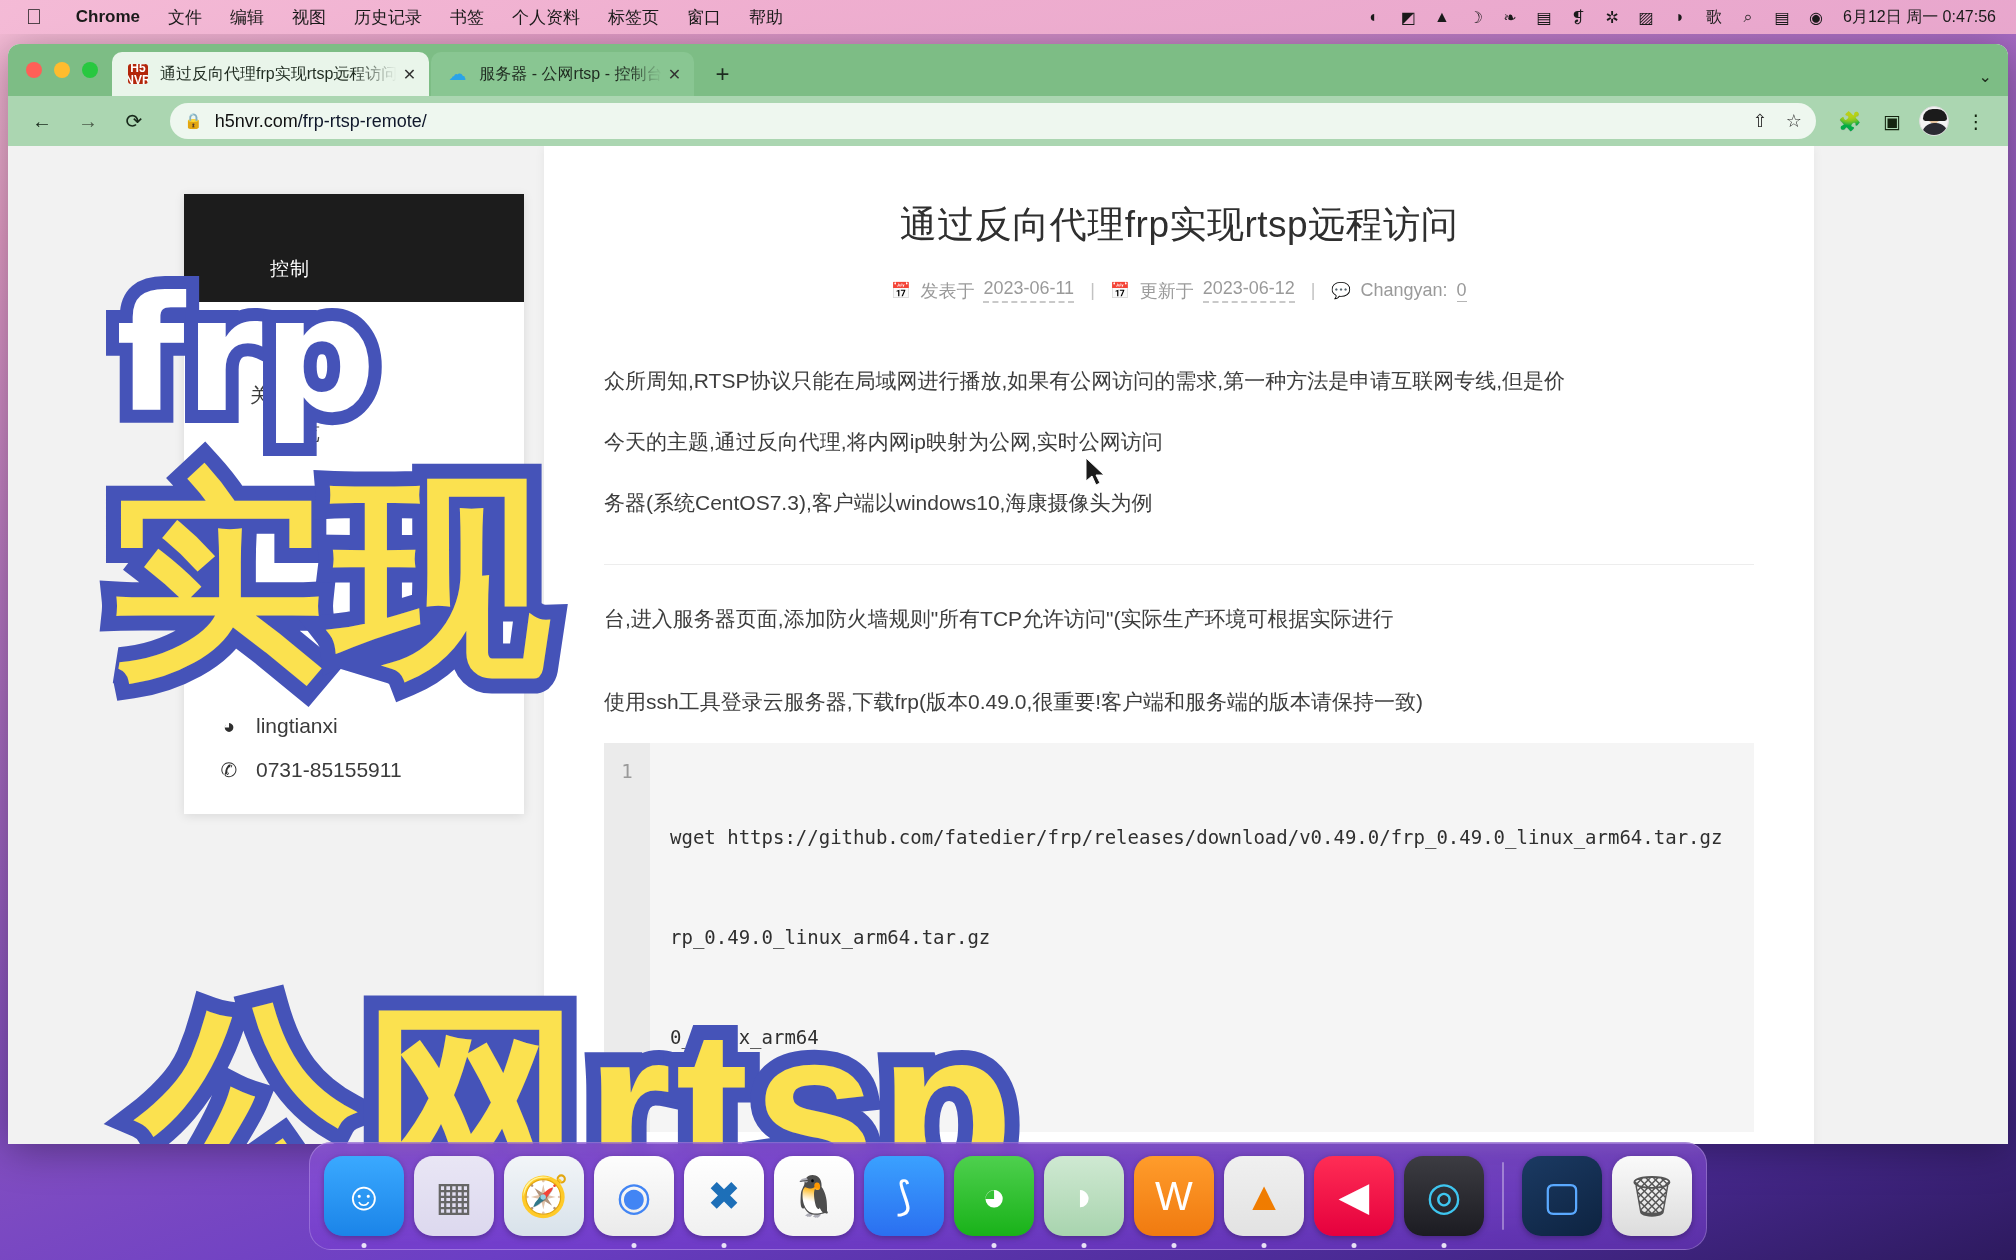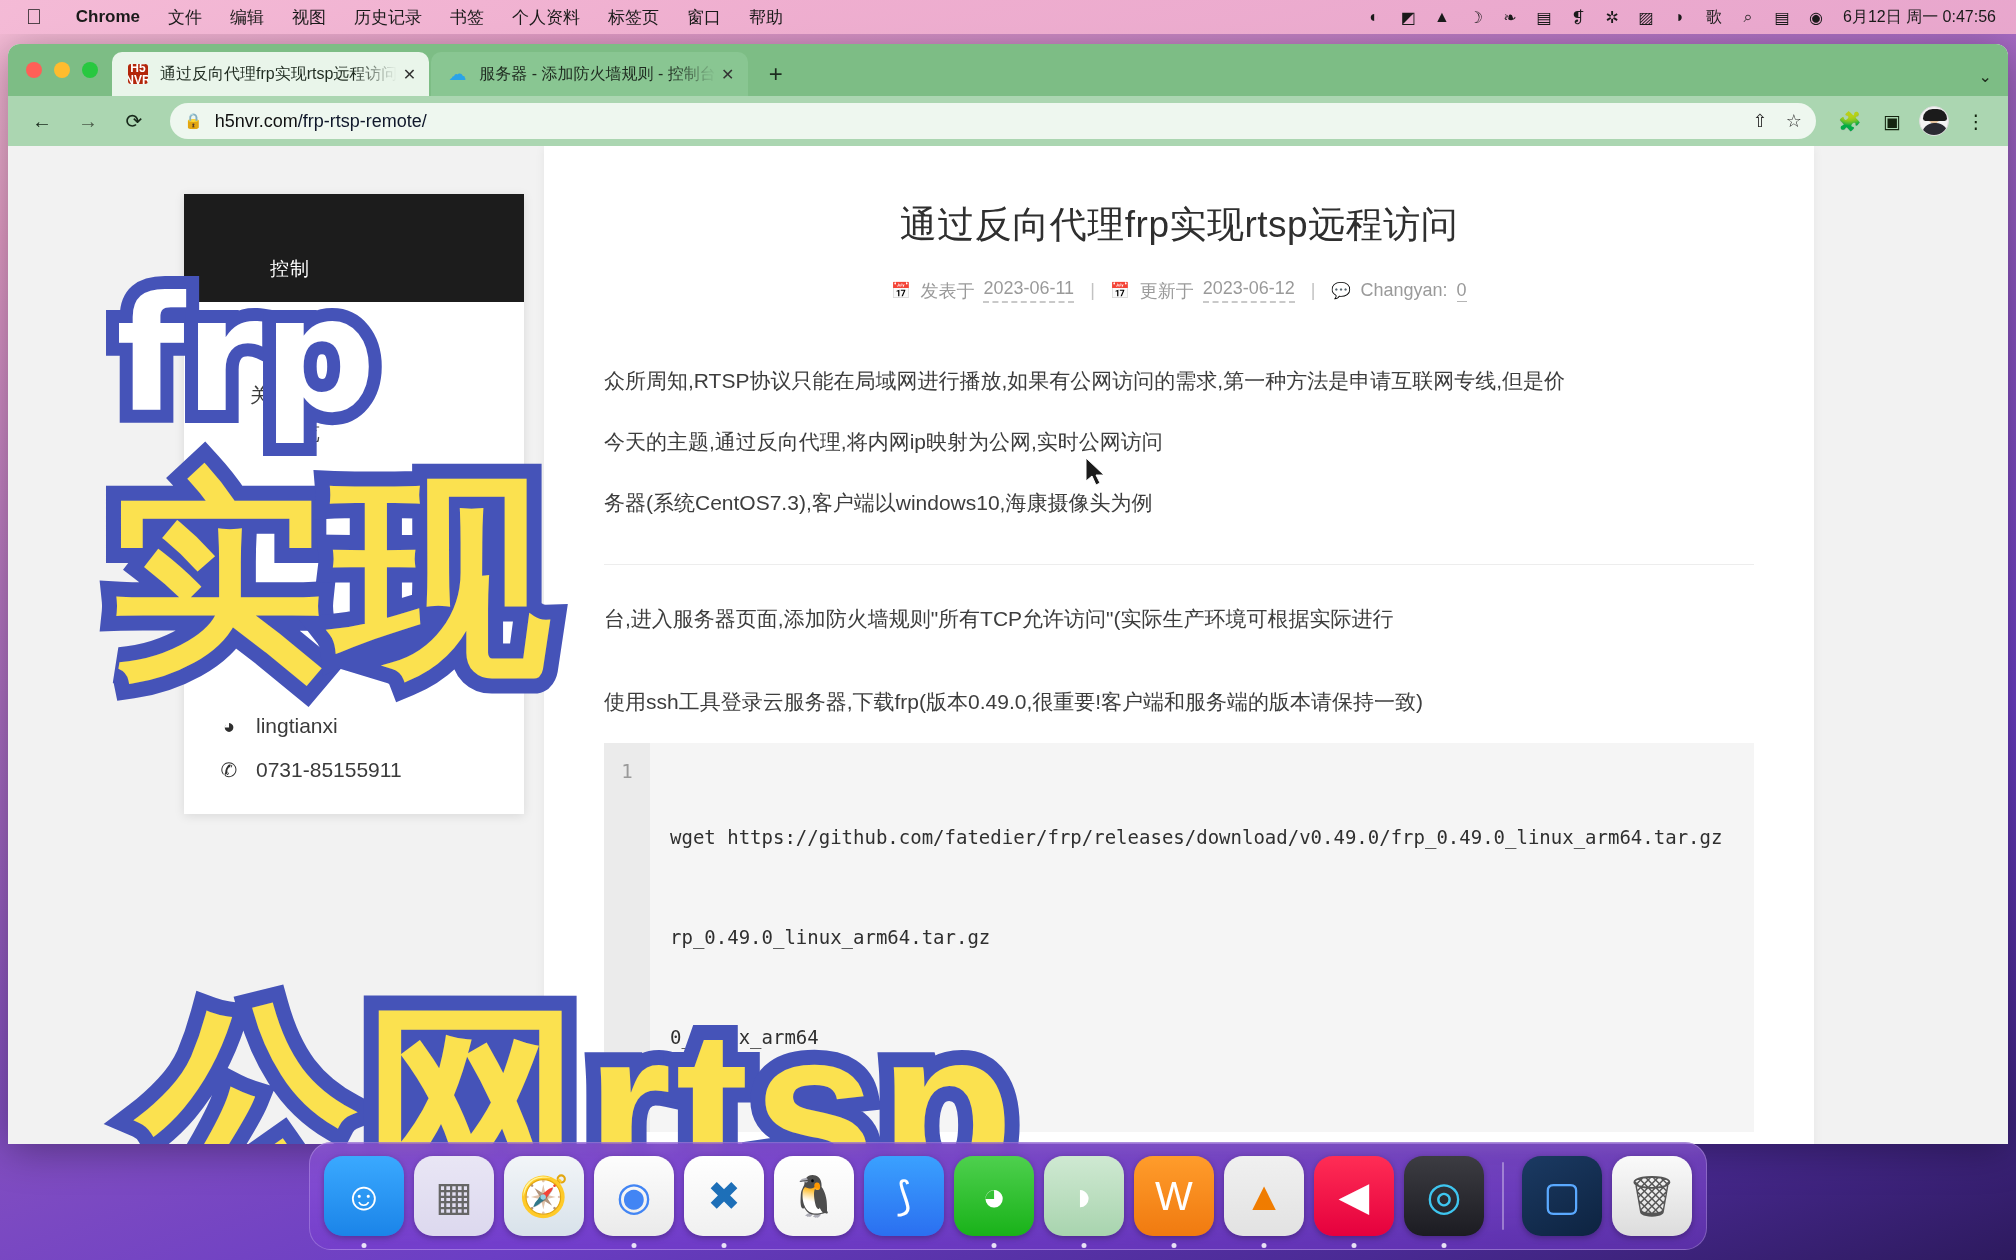--- a/index.html
+++ b/index.html
@@ -289,21 +289,21 @@
       <div class="favicon h5">
         <span>H5</span>
         <span>NVR</span>
       </div>
       <div class="title">通过反向代理frp实现rtsp远程访问</div>
       <div class="tclose">✕</div>
     </div>
 
     <div class="tab inactive">
       <div class="favicon" style="background:transparent;color:#2aa3e8;font-size:18px;">☁</div>
-      <div class="title">服务器 - 添加防火墙规则 - 控制台</div>
+      <div class="title">服务器 - 公网rtsp - 控制台</div>
       <div class="tclose">✕</div>
     </div>
 
     <div class="newtab">+</div>
 
     <div class="tabstrip-right">
       <div class="chev">⌄</div>
     </div>
   </div>
 

